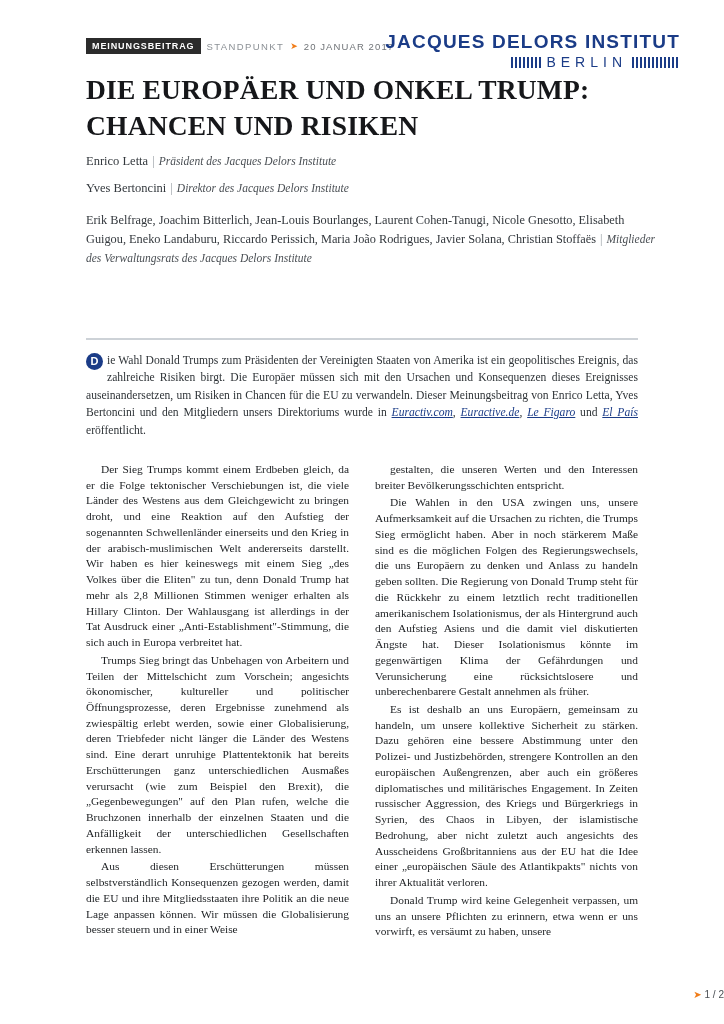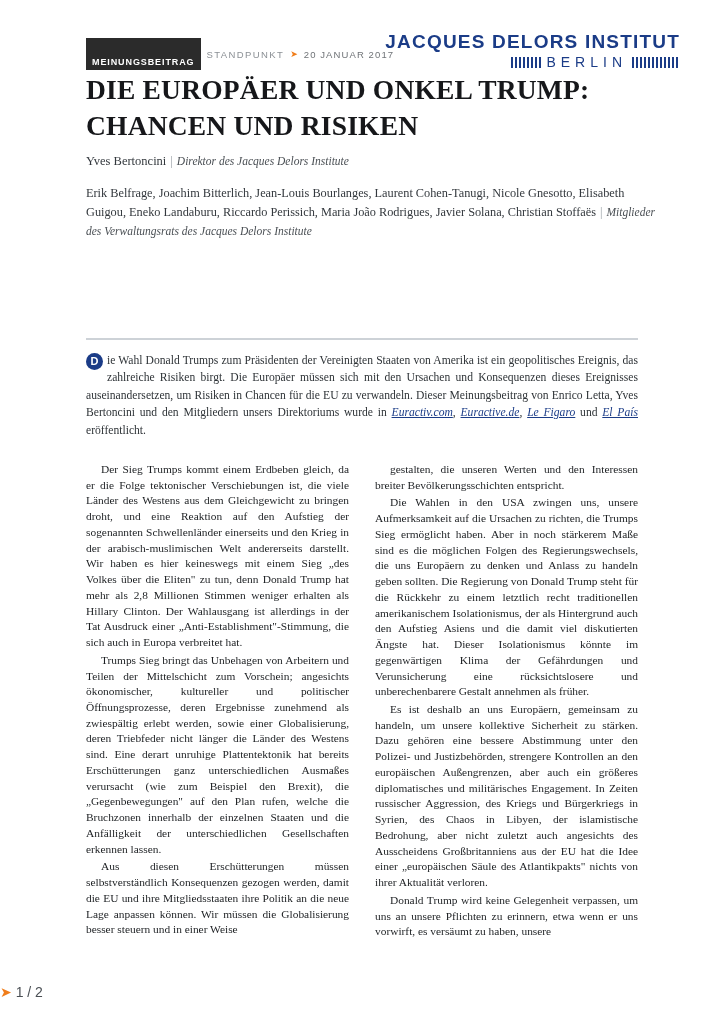--- a/index.html
+++ b/index.html
@@ -37,21 +37,21 @@
     gap: 6px;
     font-family: "Liberation Sans", sans-serif;
     font-size: 9.5px;
     letter-spacing: 0.8px;
     color: #6f7377;
   }
   .kicker-badge {
     background: #2b2b2b;
     color: #ffffff;
     font-weight: bold;
-    padding: 19px 6px 3px 6px;
+    padding: 3px 6px 3px 6px;
     letter-spacing: 0.9px;
     font-size: 9px;
   }
   .kicker-standpunkt {
     color: #8b9095;
     letter-spacing: 1.4px;
     font-size: 9.5px;
   }
   .kicker-arrow {
     color: #f07d1a;
@@ -213,23 +213,23 @@
   .col p + p {
     margin-top: 2px;
   }
 
   
   .footer {
     position: absolute;
     bottom: 24px;
     left: 0;
     width: 724px;
-    text-align: left;
+    text-align: right;
     font-family: "Liberation Sans", sans-serif;
-    font-size: 14px;
+    font-size: 10px;
     color: #4a4f54;
   }
   .footer .arrow { color: #f07d1a; }
 </style>
 </head>
 <body>
 
 <div class="page">
 
   <div class="header">
@@ -250,20 +250,23 @@
     </div>
   </div>
 
   <div class="title-block">
     <div class="title">DIE EUROPÄER UND ONKEL TRUMP:</div>
     <div class="title">CHANCEN UND RISIKEN</div>
   </div>
 
   <div class="authors">
     <div class="author-line">
+      <span class="author-name">Enrico Letta</span><span class="author-sep">|</span><span class="author-role">Präsident des Jacques Delors Institute</span>
+    </div>
+    <div class="author-line">
       <span class="author-name">Yves Bertoncini</span><span class="author-sep">|</span><span class="author-role">Direktor des Jacques Delors Institute</span>
     </div>
     <div class="authors-group">
       <span>Erik Belfrage, Joachim Bitterlich, Jean-Louis Bourlanges, Laurent Cohen-Tanugi, Nicole Gnesotto, Elisabeth Guigou, Eneko Landaburu, Riccardo Perissich, Maria João Rodrigues, Javier Solana, Christian Stoffaës</span><span class="author-sep">|</span><span class="author-role">Mitglieder des Verwaltungsrats des Jacques Delors Institute</span>
     </div>
   </div>
 
   <div class="lead">
     <div class="lead-rule"></div>
     <span class="dropcap">D</span><span>ie Wahl Donald Trumps zum Präsidenten der Vereinigten Staaten von Amerika ist ein geopolitisches Ereignis, das zahlreiche Risiken birgt. Die Europäer müssen sich mit den Ursachen und Konsequenzen dieses Ereignisses auseinandersetzen, um Risiken in Chancen für die EU zu verwandeln. Dieser Meinungsbeitrag von Enrico Letta, Yves Bertoncini und den Mitgliedern unsers Direktoriums wurde in </span><span class="link">Euractiv.com</span><span>, </span><span class="link">Euractive.de</span><span>, </span><span class="link">Le Figaro</span><span> und </span><span class="link">El País</span><span> eröffentlicht.</span>

